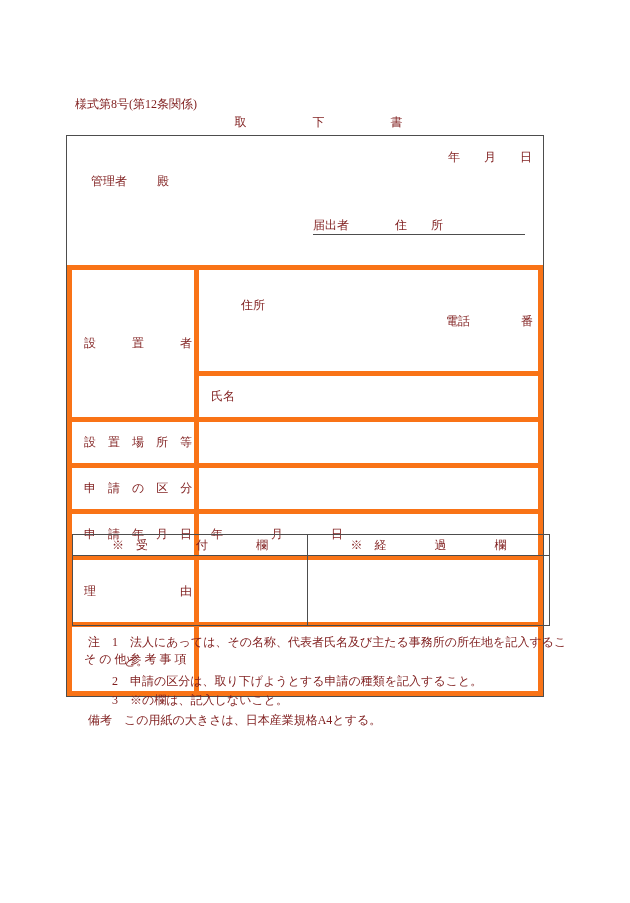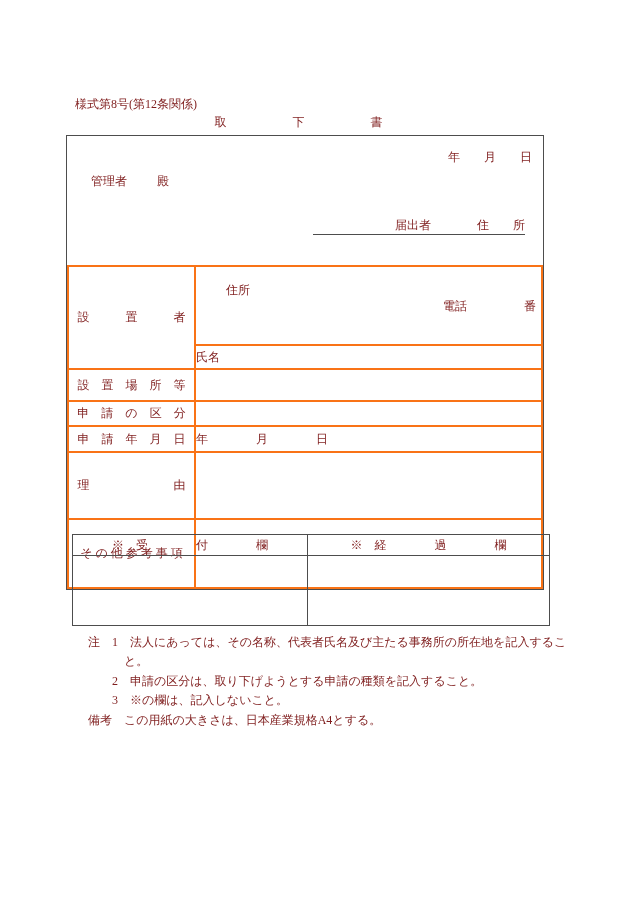--- a/index.html
+++ b/index.html
@@ -3,38 +3,38 @@
 <meta charset="utf-8">
 <style>
   html,body{margin:0;padding:0;background:#fff;}
   .page{
     position:relative;width:630px;height:903px;background:#ffffff;
     font-family:"Liberation Serif","DejaVu Serif",serif;
     font-size:12px;color:#7f1d1d;overflow:hidden;margin-top:15px;
   }
   .pre{white-space:pre;}
   .form-code{position:absolute;left:75px;top:81px;}
-  .doc-title{position:absolute;left:60px;top:99px;width:478px;text-align:center;letter-spacing:1px;}
+  .doc-title{position:absolute;left:80px;top:99px;width:478px;text-align:center;letter-spacing:1px;}
 
   .docbox{position:absolute;left:66px;top:120px;width:476px;border:1px solid #4d4d4d;}
   .letterhead{position:relative;height:129px;}
   .date-row{padding:13px 11px 0 0;text-align:right;}
   .org-row{margin:5px 0 0 12px;}
   .admin-row{margin:7px 0 0 24px;}
   .admin-honorific{margin-left:30px;}
   .declarant{position:absolute;left:246px;top:81px;}
-  .ul{display:inline-block;border-bottom:1px solid #4d4d4d;text-align:right;}
+  .ul{display:inline-block;border-bottom:1px solid #4d4d4d;}
   .ul1{width:212px;height:17px;}
   .ul2{width:130px;height:17px;}
   .decl-row2{margin:7px 0 0 85px;}
   .addr-label{margin-left:46px;}
 
   table.grid{border-collapse:collapse;width:476px;table-layout:fixed;}
   table.grid th,table.grid td{
-    border:2px solid #f97316;font-weight:normal;padding:0;
+    border:5px solid #f97316;font-weight:normal;padding:12px;
     vertical-align:middle;font-size:12px;
   }
   col.c-label{width:127px;}
   th.lbl{text-align:center;white-space:pre;}
   td.val{padding-left:6px;white-space:pre;text-align:left;}
   tr.h24{height:24px;} tr.h32{height:32px;} tr.h25{height:25px;}
   tr.h26{height:26px;} tr.h67{height:67px;} tr.h69{height:69px;}
   td.phone-cell{position:relative;}
   .phone-label{position:absolute;left:247px;top:50%;transform:translateY(-50%);}
   .phone-suffix{position:absolute;right:5px;top:50%;transform:translateY(-50%);}

